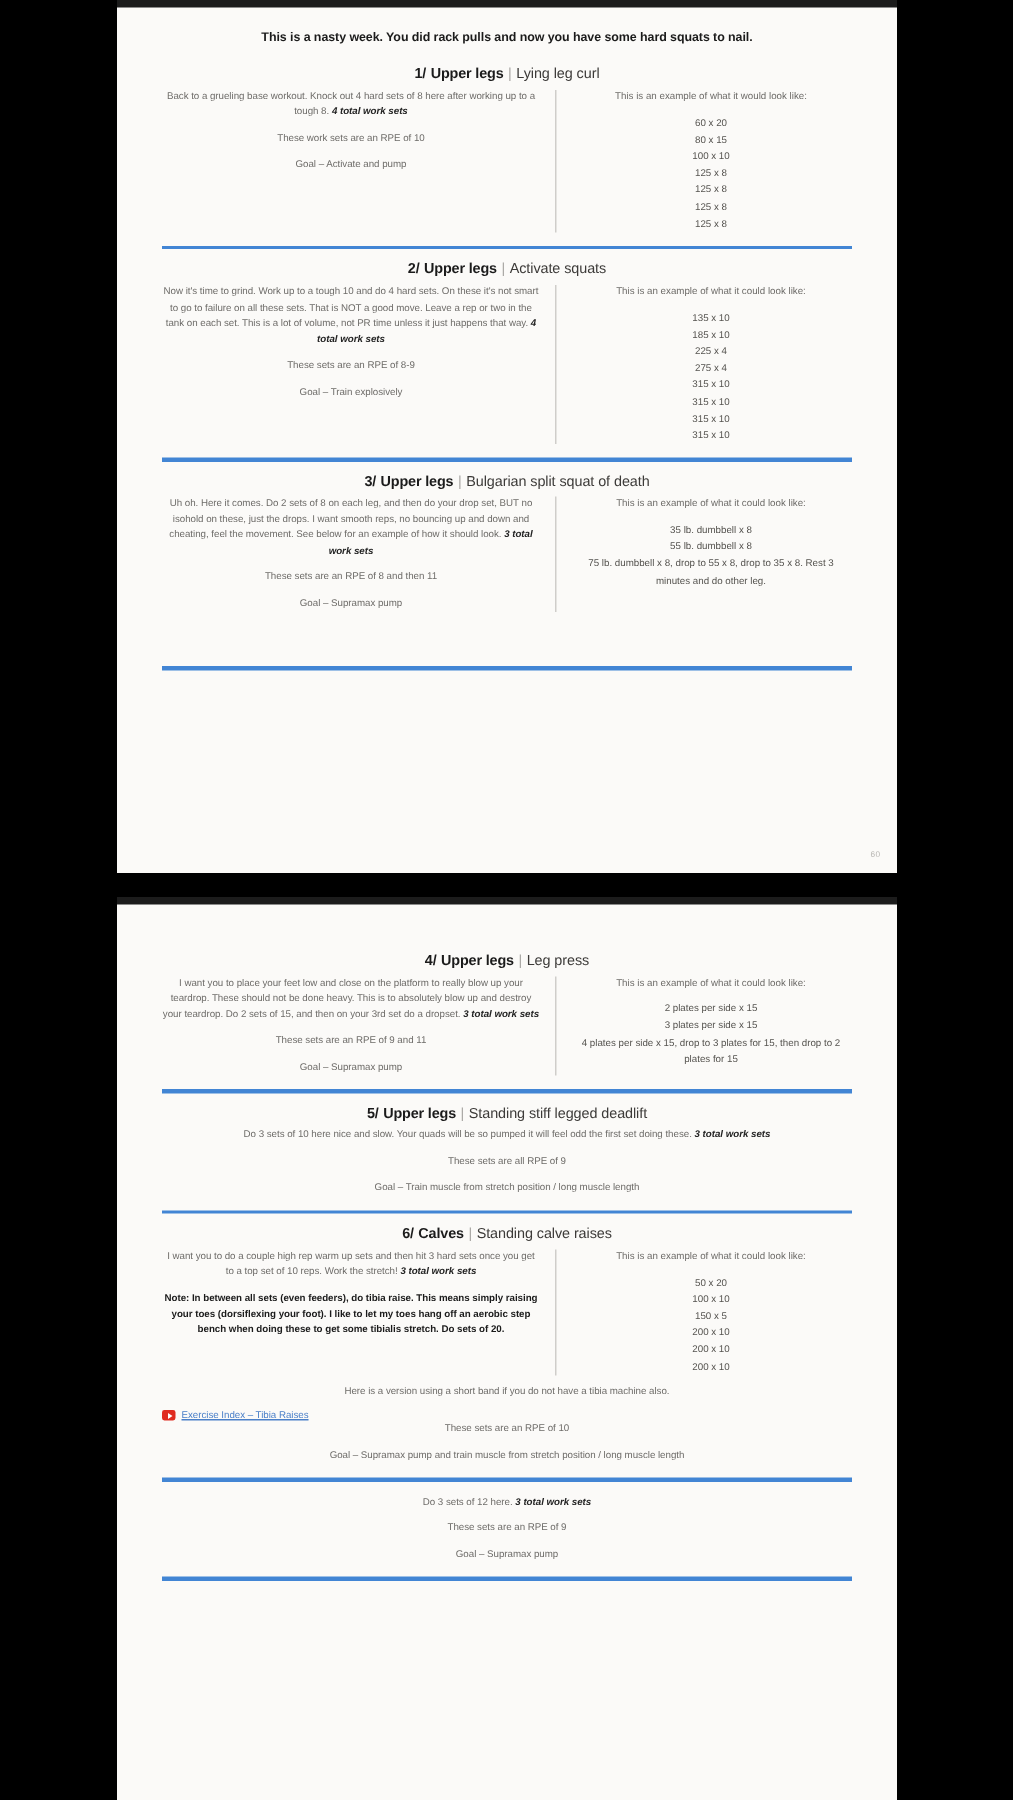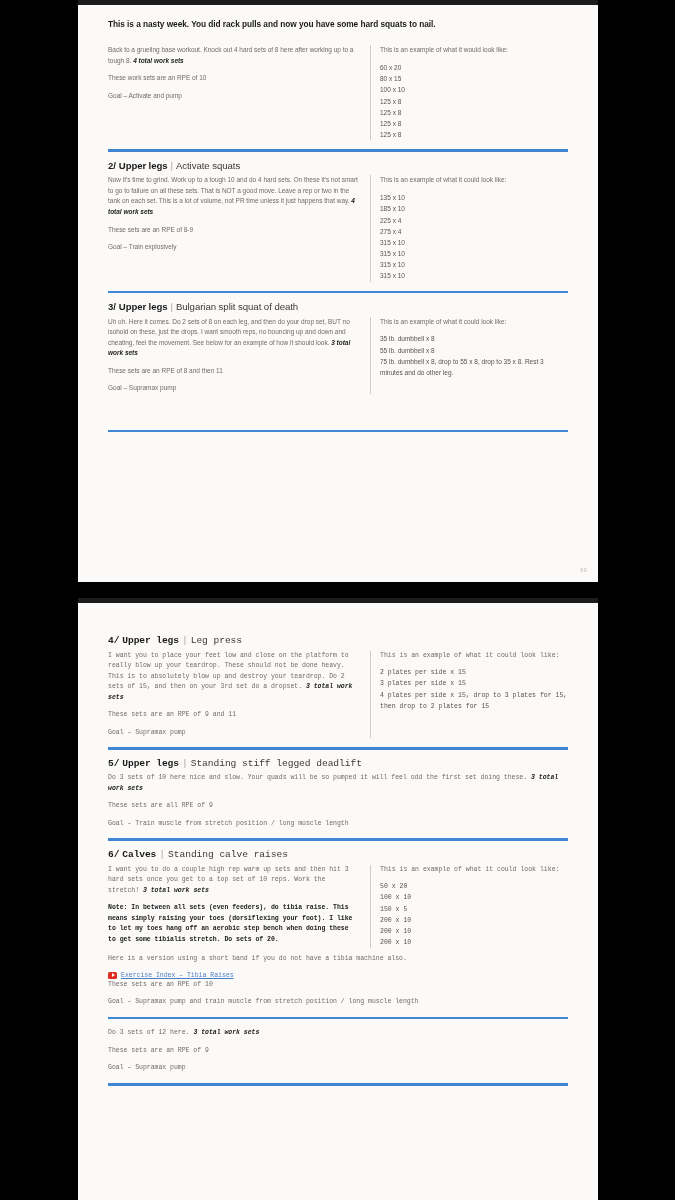--- a/index.html
+++ b/index.html
@@ -40,23 +40,24 @@
     top: 0; left: 0; right: 0;
     height: 5px;
     background: #1c1c1c;
   }
 
   .page-inner {
     padding: 0 30px;
     position: relative;
     height: 100%;
     box-sizing: border-box;
+    text-align: center;
   }
   #page-1 .page-inner { padding-top: 19px; }
-  #page-2 .page-inner { padding-top: 38px; font-family: Liberation Mono, monospace; }
+  #page-2 .page-inner { padding-top: 38px; }
 
   .page-number {
     position: absolute;
     right: 11px;
     bottom: 9px;
     font-size: 5.5px;
     color: #b9b7b4;
     letter-spacing: .3px;
   }
 
@@ -198,20 +199,23 @@
 
 <div class="viewport">
 
   <div class="page" id="page-1">
     <div class="page-topband"></div>
     <div class="page-inner">
 
       <div class="intro-line">This is a nasty week. You did rack pulls and now you have some hard squats to nail.</div>
 
       <div class="exercise">
+        <div class="ex-heading">
+          <span class="ex-num">1/</span><span class="ex-group">Upper legs</span><span class="ex-pipe">|</span><span class="ex-name">Lying leg curl</span>
+        </div>
         <div class="ex-body">
           <div class="col-left">
             <p class="para"><span>Back to a grueling base workout. Knock out 4 hard sets of 8 here after working up to a tough 8. </span><b>4 total work sets</b></p>
             <p class="para">These work sets are an RPE of 10</p>
             <p class="para">Goal – Activate and pump</p>
           </div>
           <div class="col-right">
             <p class="example-lead">This is an example of what it would look like:</p>
             <div class="set-line">60 x 20</div>
             <div class="set-line">80 x 15</div>

